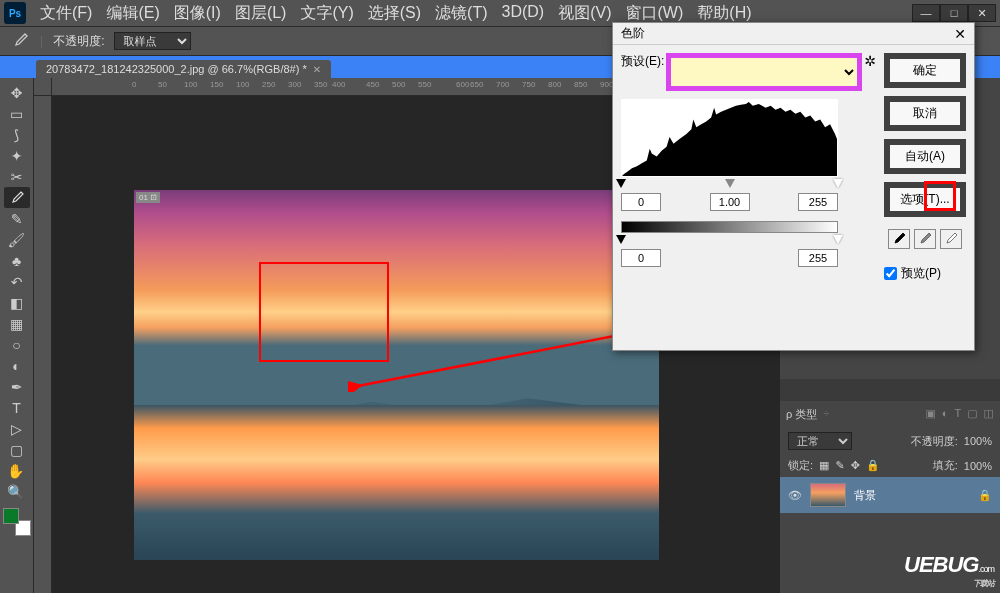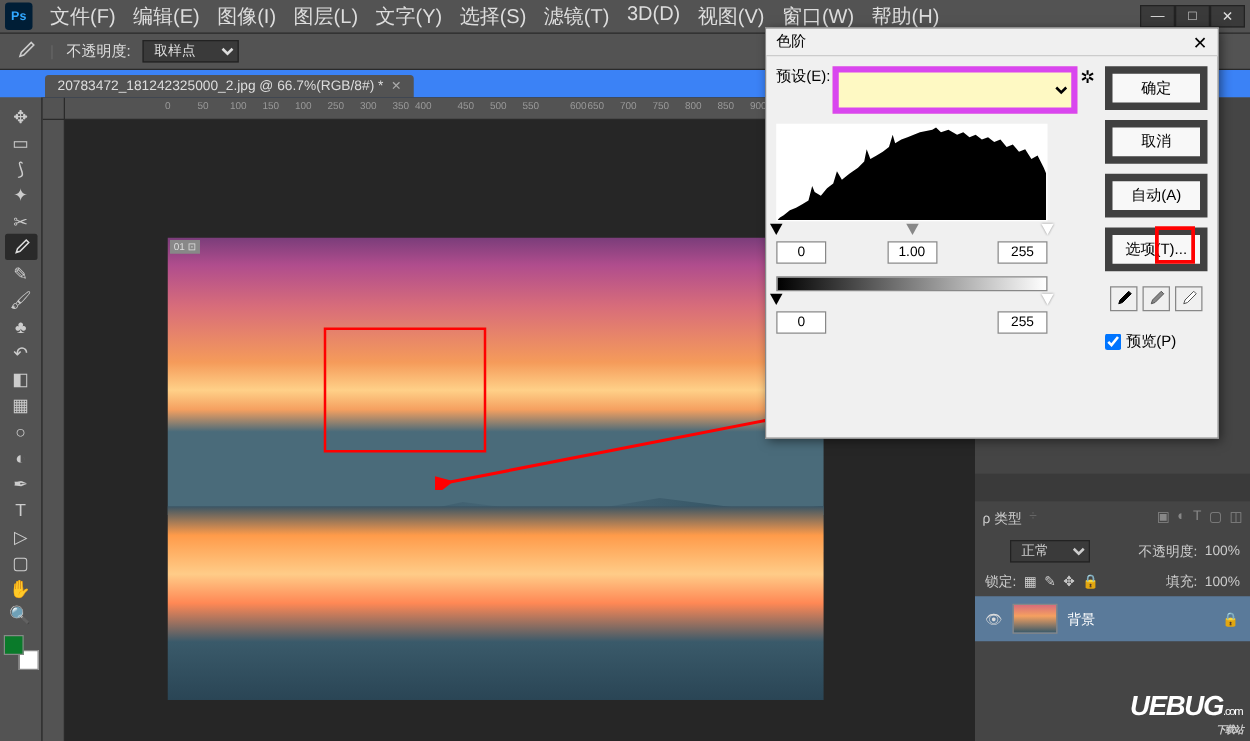--- a/index.html
+++ b/index.html
@@ -40,21 +40,21 @@
     .water { position: absolute; width: 100%; height: 42%; bottom: 0; background: linear-gradient(180deg, #3a5565 0%, #ff9b4a 15%, #ffcc88 35%, #ff8855 50%, #3a5a6a 70%, #2a4555 100%); }
     .img-badge { position: absolute; top: 2px; left: 2px; background: #888; color: #ddd; font-size: 8px; padding: 1px 3px; }
     
     .red-rect { position: absolute; left: 225px; top: 184px; width: 130px; height: 100px; border: 2px solid #ff0000; }
     .red-arrow { position: absolute; left: 314px; top: 194px; width: 576px; height: 120px; pointer-events: none; }
     
     .panels-right { width: 220px; background: #454545; display: flex; flex-direction: column; }
     .panel-tabs { height: 22px; background: #3a3a3a; display: flex; align-items: center; gap: 8px; padding: 0 8px; color: #888; font-size: 11px; }
     .panel-filter { padding: 6px; display: flex; align-items: flex-start; gap: 6px; color: #ccc; font-size: 11px; }
     .filter-icons { display: flex; gap: 6px; margin-left: auto; color: #888; }
-    .blend-row { padding: 4px 8px; display: flex; align-items: center; gap: 6px; color: #ccc; font-size: 11px; margin-left: 20px; }
+    .blend-row { padding: 4px 8px; display: flex; align-items: center; gap: 6px; color: #ccc; font-size: 11px; }
     .blend-select { background: #3a3a3a; border: 1px solid #222; color: #ccc; font-size: 11px; padding: 1px 16px 1px 4px; }
     .lock-row { padding: 4px 8px; display: flex; align-items: center; gap: 6px; color: #ccc; font-size: 11px; }
     .layer-row { padding: 6px 8px; display: flex; align-items: center; gap: 8px; background: #5a7a9a; color: #fff; font-size: 11px; }
     .layer-thumb { width: 36px; height: 24px; background: linear-gradient(180deg, #d86d7a 0%, #f5a060 40%, #3a5a6a 100%); border: 1px solid #888; }
     .eye-icon { color: #ddd; }
     
     
     .levels-dialog { position: absolute; left: 612px; top: 22px; width: 363px; height: 329px; background: #f0f0f0; border: 1px solid #888; box-shadow: 2px 2px 8px rgba(0,0,0,0.5); }
     .dlg-title { height: 22px; background: #f0f0f0; display: flex; align-items: center; padding: 0 8px; font-size: 12px; border-bottom: 1px solid #ccc; }
     .dlg-close { margin-left: auto; cursor: pointer; font-size: 14px; }

